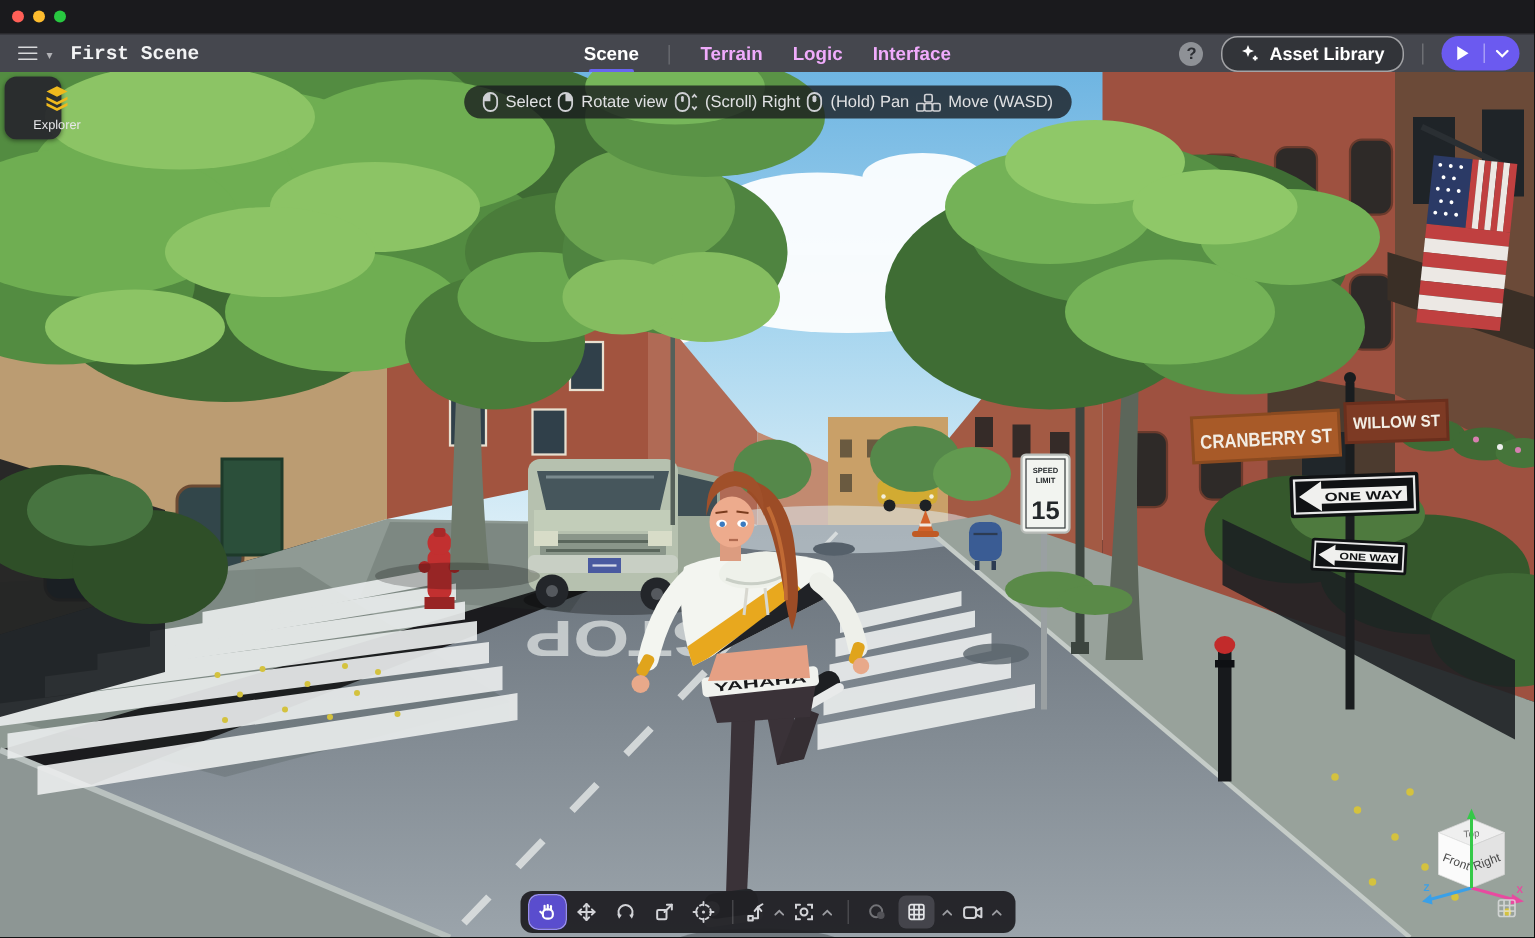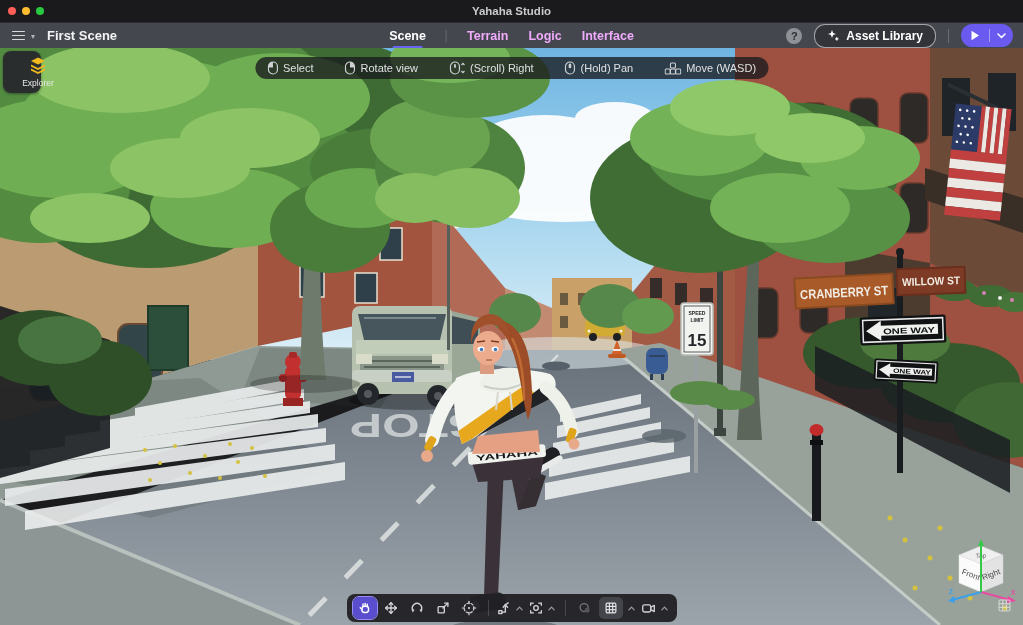--- a/index.html
+++ b/index.html
@@ -11,21 +11,21 @@
   .tl{width:8px;height:8px;border-radius:50%;margin-right:6px;display:inline-block;}
   .tl-wrap{display:flex;align-items:center;padding-left:8px;}
   .win-title{position:absolute;left:0;right:0;text-align:center;font-size:11.5px;font-weight:700;color:#c9cacd;}
 
   
   .menubar{position:absolute;left:0;top:22px;width:100%;height:26px;background:#45474e;display:flex;align-items:center;border-top:1px solid #2a2a2e;}
   .mb-left{display:flex;align-items:center;padding-left:12px;gap:6px;}
   .hamburger{display:flex;flex-direction:column;gap:2.5px;cursor:pointer;}
   .hamburger i{display:block;width:13px;height:1.6px;background:#d8d9db;border-radius:1px;}
   .mb-chevron{color:#b0b1b5;font-size:8px;transform:translateY(1px);}
-  .scene-name{font-size:13px;font-weight:700;color:#f2f3f4;margin-left:6px;}
+  .scene-name{font-size:13px;font-weight:700;color:#f2f3f4;margin-left:6px;font-family:Liberation Mono, monospace;}
   .tabs{position:absolute;left:50%;top:0;height:26px;transform:translateX(-50%);display:flex;align-items:center;gap:20px;}
   .tab{position:relative;height:26px;display:flex;align-items:center;font-size:12.5px;font-weight:600;color:#f0abfc;cursor:pointer;}
   .tab.active{color:#ffffff;}
   .tab.active::after{content:"";position:absolute;left:50%;transform:translateX(-50%);bottom:0px;width:30px;height:3px;border-radius:2px;background:#6865f0;}
   .tab-divider{width:1px;height:13px;background:rgba(255,255,255,.18);}
   .mb-right{margin-left:auto;display:flex;align-items:center;gap:12px;padding-right:10px;}
   .help-btn{width:16px;height:16px;border-radius:50%;background:#8e9196;color:#2c2e33;font-size:11px;font-weight:700;display:flex;align-items:center;justify-content:center;cursor:pointer;}
   .asset-btn{height:24px;border-radius:11px;border:1px solid rgba(255,255,255,.55);background:rgba(15,16,20,.35);color:#fff;font-size:12px;font-weight:700;display:flex;align-items:center;gap:6px;padding:0 12px;cursor:pointer;}
   .mb-divider{width:1px;height:14px;background:rgba(255,255,255,.22);}
   .play-btn{height:23px;width:52px;border-radius:12px;background:#6b5af0;display:flex;align-items:center;cursor:pointer;}
@@ -33,21 +33,21 @@
   .play-sep{width:1px;height:13px;background:rgba(255,255,255,.4);}
   .chev-seg{flex:1;display:flex;align-items:center;justify-content:center;}
 
   
   .viewport{position:absolute;left:0;top:48px;width:1023px;height:577px;overflow:hidden;}
   .scene{position:absolute;left:0;top:0;}
 
   .explorer-btn{position:absolute;left:3px;top:3px;width:38px;height:42px;background:rgba(40,40,45,.95);border-radius:8px;display:flex;flex-direction:column;align-items:center;justify-content:center;gap:2px;cursor:pointer;box-shadow:0 1px 3px rgba(0,0,0,.4);padding-left:32px;}
   .explorer-btn span{font-size:8.5px;color:#e8e8ea;}
 
-  .vp-toolbar{position:absolute;left:50%;top:9px;transform:translateX(-50%);height:22px;background:rgba(24,26,30,.78);border-radius:11px;display:flex;align-items:center;padding:0 12px;gap:31px;}
+  .vp-toolbar{position:absolute;left:50%;top:9px;transform:translateX(-50%);height:22px;background:rgba(24,26,30,.78);border-radius:11px;display:flex;align-items:center;padding:0 12px;gap:4px;}
   .vp-item{display:flex;align-items:center;gap:5px;font-size:11px;color:#e0e1e3;white-space:nowrap;}
 
   .bottom-toolbar{position:absolute;left:50%;bottom:3px;transform:translateX(-50%);height:28px;background:rgba(33,33,37,.96);border-radius:8px;display:flex;align-items:center;padding:0 6px;gap:2px;}
   .bt-btn{width:24px;height:22px;border-radius:5px;display:flex;align-items:center;justify-content:center;cursor:pointer;}
   .bt-btn.active-hand{background:#5a4dce;outline:1.5px solid #978cf4;border-radius:6px;}
   .bt-btn.active-grid{background:#44444b;}
   .bt-group{display:flex;align-items:center;gap:1px;cursor:pointer;}
   .bt-chev{width:13px;height:22px;display:flex;align-items:center;justify-content:center;cursor:pointer;}
   .bt-div{width:1px;height:16px;background:rgba(255,255,255,.16);margin:0 5px;}
   .dim{opacity:.45;}
@@ -59,21 +59,20 @@
 <body>
 
 <div class="app">
 
   <div class="titlebar">
     <div class="tl-wrap">
       <span class="tl" style="background:#ff5f57"></span>
       <span class="tl" style="background:#febc2e"></span>
       <span class="tl" style="background:#28c840"></span>
     </div>
-    <div class="win-title">Yahaha Studio</div>
   </div>
 
   <div class="menubar">
     <div class="mb-left">
       <div class="hamburger">
           <i></i>
           <i></i>
           <i></i>
         </div>
       <span class="mb-chevron">▾</span>

